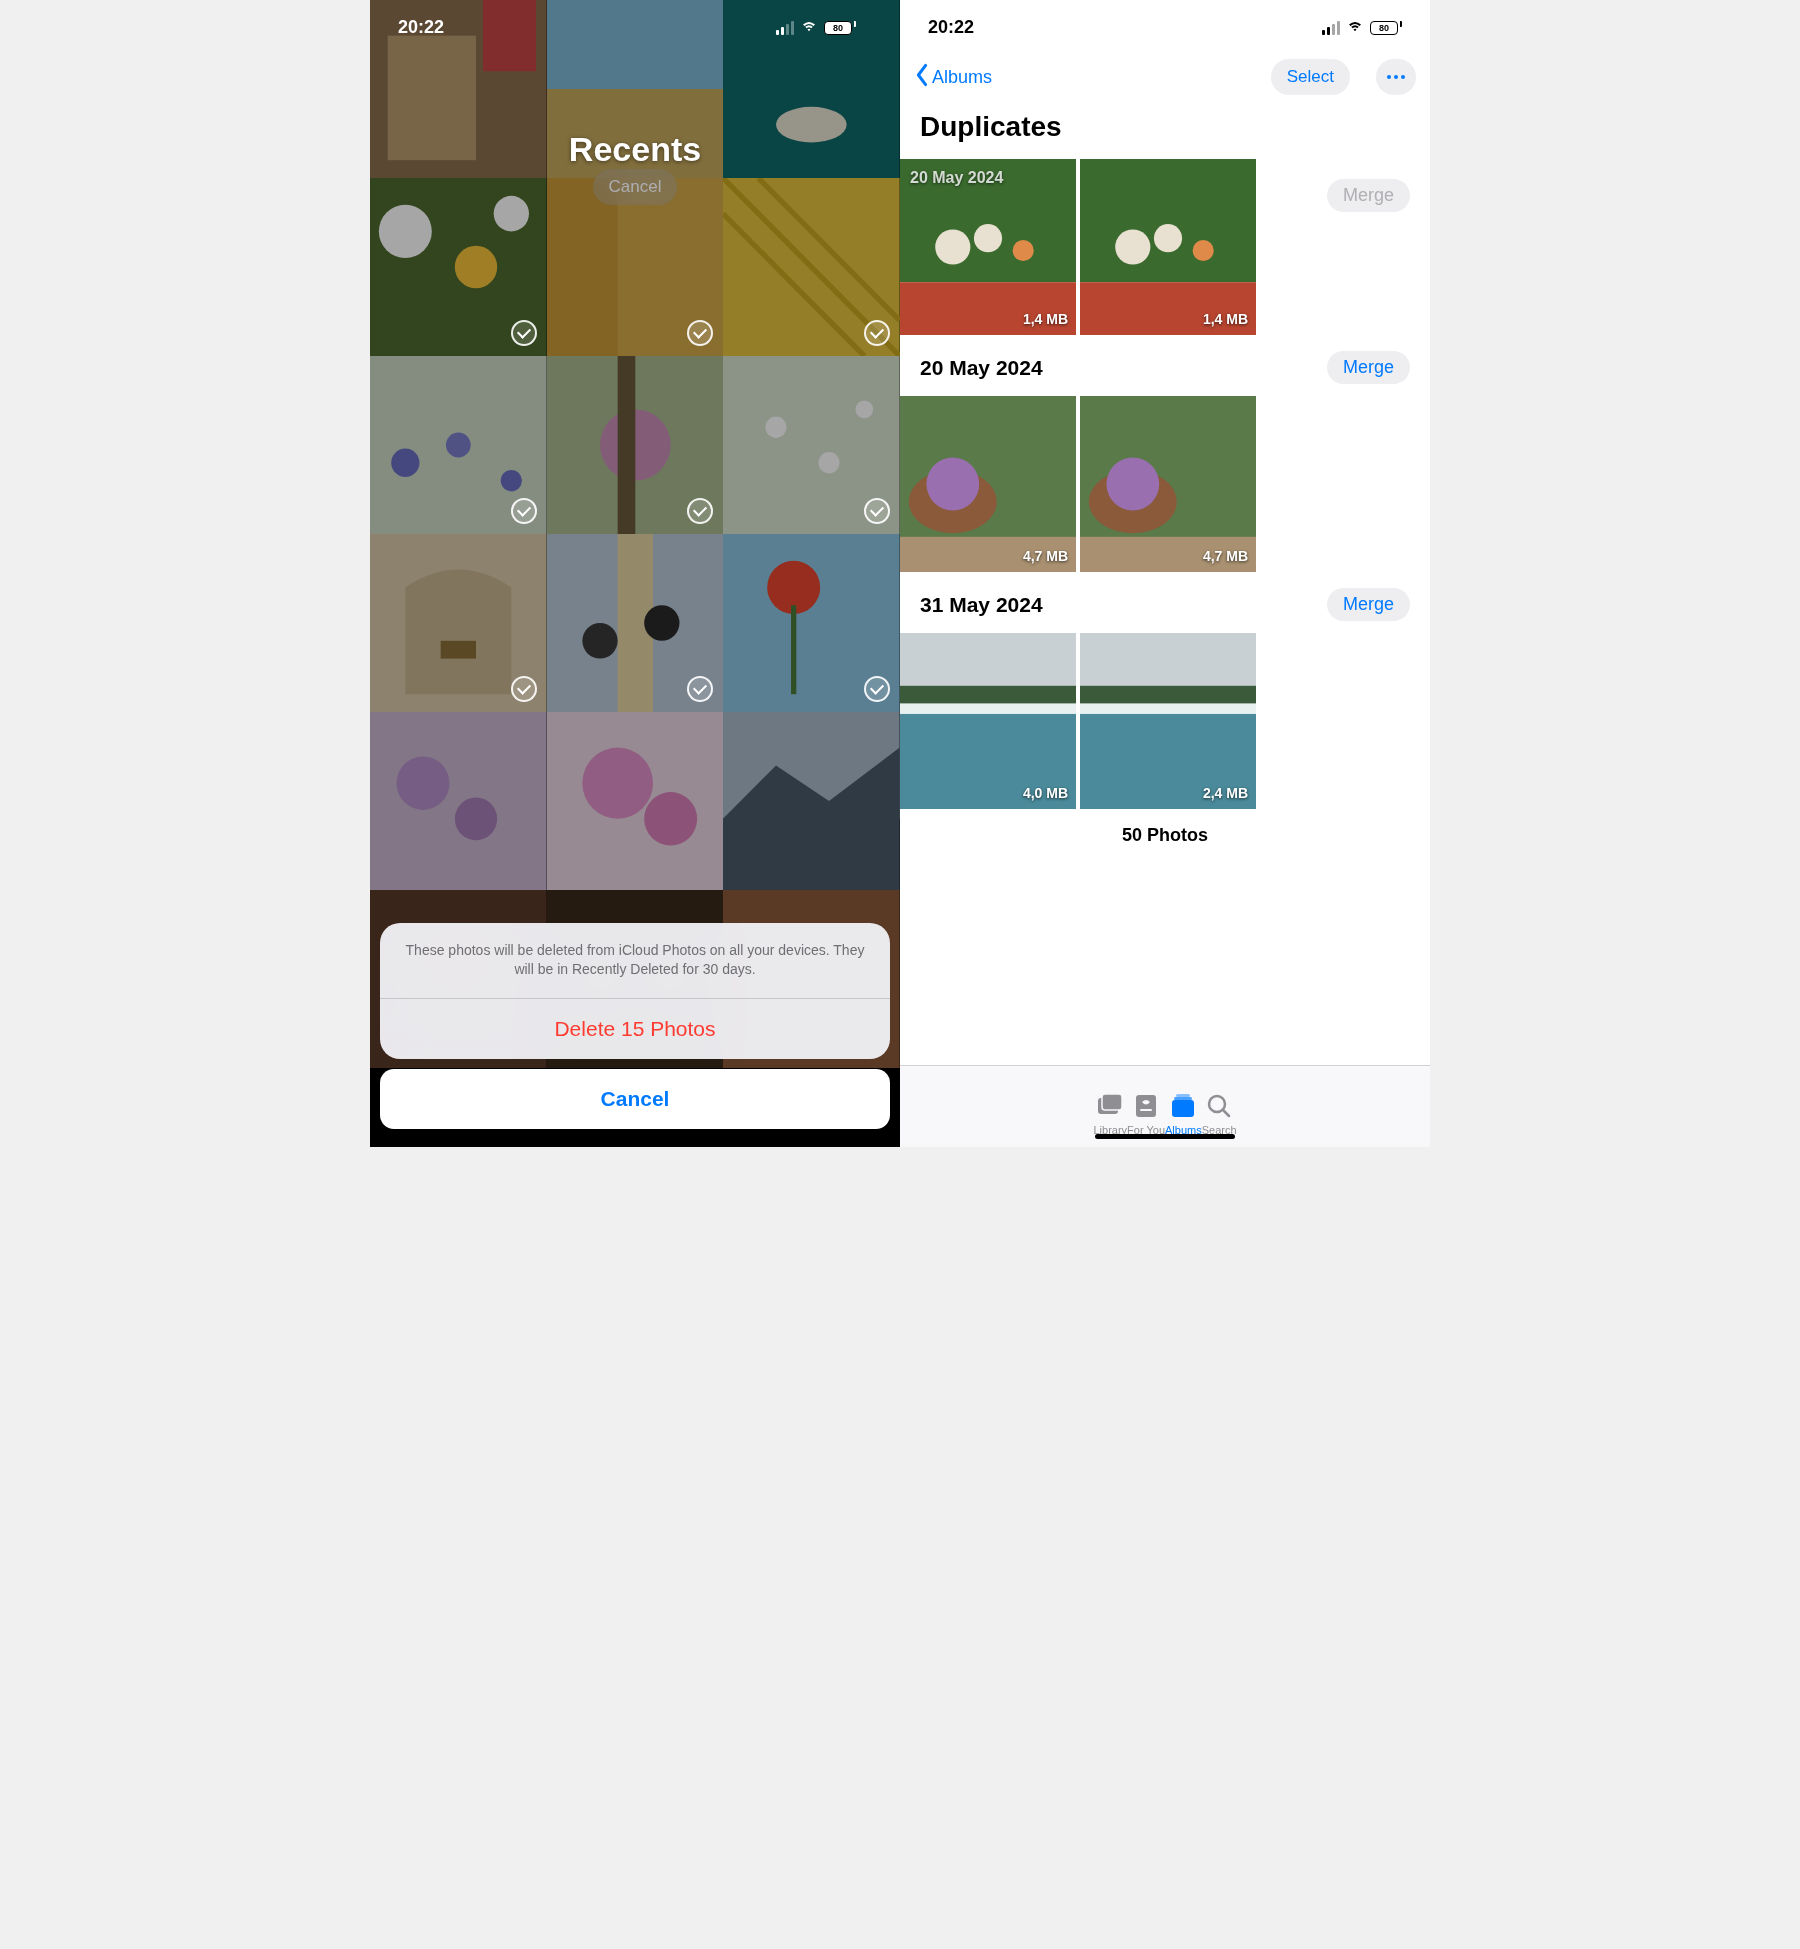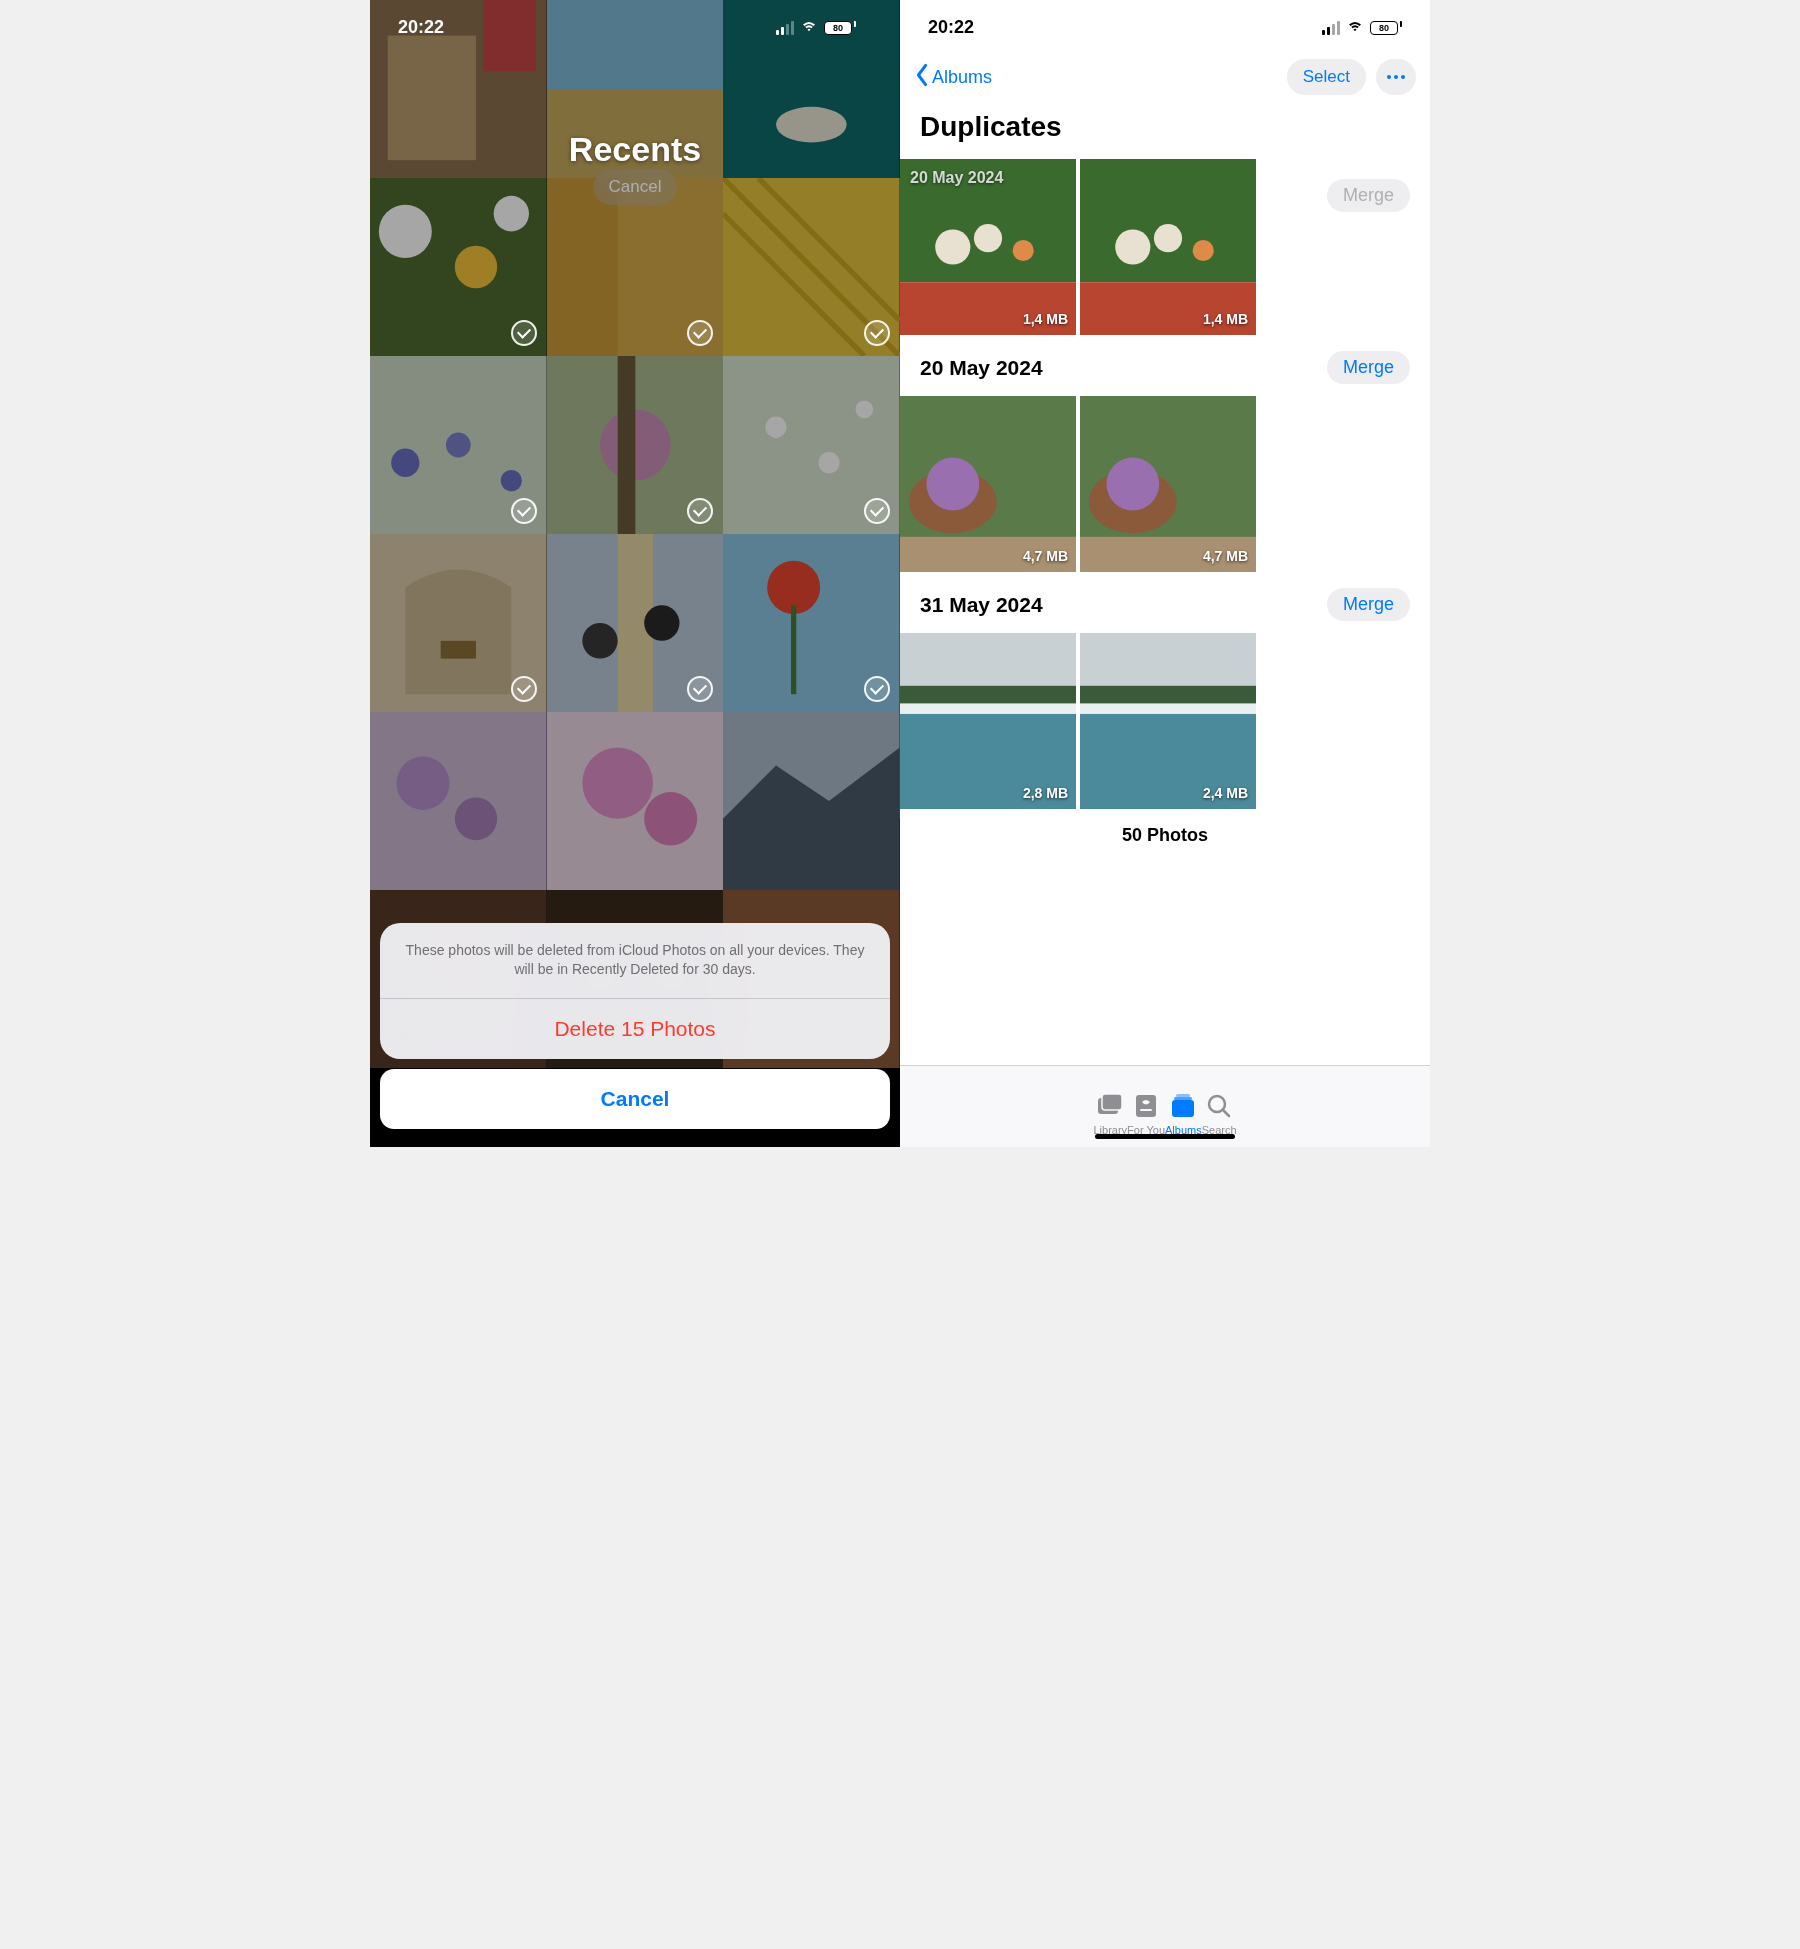--- a/index.html
+++ b/index.html
@@ -42,21 +42,21 @@
 
 
 .phone-right { background: #fff; display: flex; flex-direction: column; color: #000; }
 .phone-right .status-bar { color: #000; position: relative; }
 .phone-right .battery-body { border-color:#000; }
 .phone-right .battery-tip { background:#000; }
 
 .nav-row { display: flex; align-items: center; justify-content: space-between; padding: 4px 14px 10px; }
 .back-link { display: flex; align-items: center; color: #007aff; font-size: 18px; gap: 2px; }
 .back-chev svg { width: 16px; height: 24px; }
-.nav-actions { display: flex; gap: 10px; }
+.nav-actions { display: flex; gap: 26px; }
 .pill-btn { background: #eeeef0; color: #007aff; padding: 8px 16px; border-radius: 18px; font-size: 17px; font-weight: 500; }
 .more-pill { width: 40px; display:flex; align-items:center; justify-content:center; padding:8px 10px;}
 .more-pill svg { width: 20px; height: 6px; }
 
 .big-title { font-size: 28px; font-weight: 800; padding: 6px 20px 16px; }
 
 .scroll { flex: 1; overflow: hidden; }
 .dup-group-header { display: flex; justify-content: space-between; align-items: center; padding: 16px 20px 12px; }
 .group-date { font-size: 21px; font-weight: 700; }
 .merge-pill { background: #eeeef0; color: #007aff; padding: 6px 16px; border-radius: 18px; font-size: 18px; }
@@ -377,21 +377,21 @@
       <div class="merge-pill">Merge</div>
     </div>
     <div class="dup-pair">
       <div class="dup-img">
         <svg viewBox="0 0 10 10" preserveAspectRatio="none">
               <rect width="10" height="4" fill="#c8d0d4"></rect>
               <rect y="3" width="10" height="1.2" fill="#3a5a3a"></rect>
               <rect y="4" width="10" height="0.6" fill="#e8f0f0"></rect>
               <rect y="4.6" width="10" height="5.4" fill="#4a8a9a"></rect>
             </svg>
-        <div class="size-label">2,8 MB</div>
+        <div class="size-label">4,0 MB</div>
       </div>
       <div class="dup-img">
         <svg viewBox="0 0 10 10" preserveAspectRatio="none">
               <rect width="10" height="4" fill="#c8d0d4"></rect>
               <rect y="3" width="10" height="1.2" fill="#3a5a3a"></rect>
               <rect y="4" width="10" height="0.6" fill="#e8f0f0"></rect>
               <rect y="4.6" width="10" height="5.4" fill="#4a8a9a"></rect>
             </svg>
         <div class="size-label">2,4 MB</div>
       </div>

